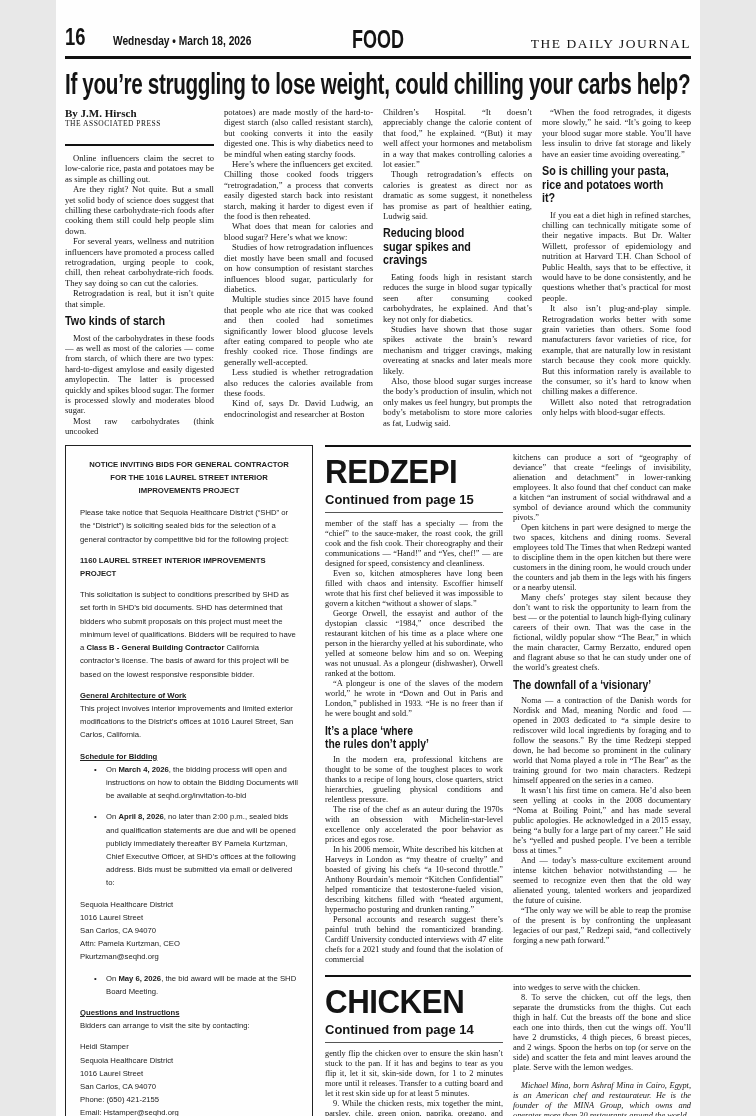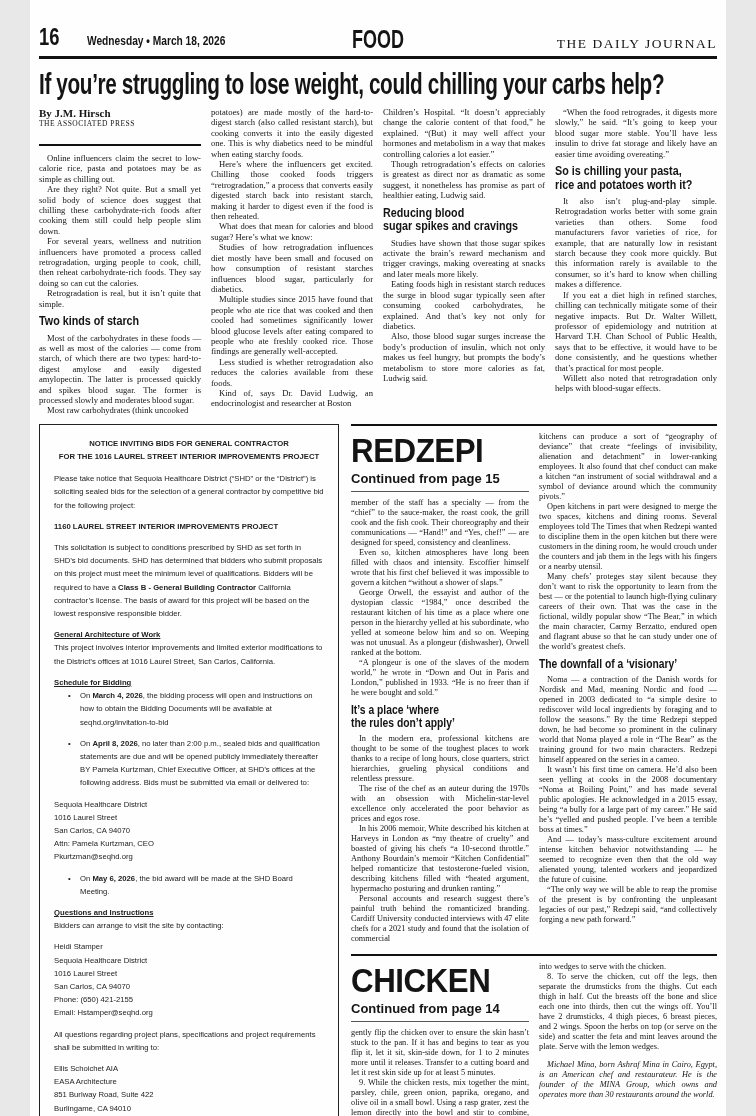--- a/index.html
+++ b/index.html
@@ -1,18 +1,18 @@
 <!DOCTYPE html>
 <html><head>
 <meta charset="utf-8">
 <style>
   * { margin:0; padding:0; box-sizing:border-box; }
   html,body { background:#e8e8e8; }
   .page {
-    position:relative; width:696px; height:1116px; margin:0 auto;
+    position:relative; width:644px; height:1116px; margin:0 auto;
     background:#fefefe; color:#141414; overflow:hidden;
     font-family:"Liberation Serif", serif;
     padding:24px 9px 0 9px;
   }
   
   .pheader { position:relative; height:30px; }
   .pnum { display:inline-block; font-family:"Liberation Sans",sans-serif; font-weight:bold;
           font-size:23px; transform:scaleX(0.8); transform-origin:0 100%; vertical-align:bottom; }
   .pdate { display:inline-block; font-family:"Liberation Sans",sans-serif; font-weight:bold;
            font-size:12px; transform:scaleX(0.85); transform-origin:0 100%; vertical-align:bottom;
@@ -101,30 +101,30 @@
       <p>Studies of how retrogradation influences diet mostly have been small and focused on how consumption of resistant starches influences blood sugar, particularly for diabetics.</p>
       <p>Multiple studies since 2015 have found that people who ate rice that was cooked and then cooled had sometimes significantly lower blood glucose levels after eating compared to people who ate freshly cooked rice. Those findings are generally well-accepted.</p>
       <p>Less studied is whether retrogradation also reduces the calories available from these foods.</p>
       <p>Kind of, says Dr. David Ludwig, an endocrinologist and researcher at Boston</p>
     </div>
     <div class="col">
       <p class="noind">Children’s Hospital. “It doesn’t appreciably change the calorie content of that food,” he explained. “(But) it may well affect your hormones and metabolism in a way that makes controlling calories a lot easier.”</p>
       <p>Though retrogradation’s effects on calories is greatest as direct nor as dramatic as some suggest, it nonetheless has promise as part of healthier eating, Ludwig said.</p>
       <div class="subhead">Reducing blood
 sugar spikes and cravings</div>
+      <p>Eating foods high in resistant starch reduces the surge in blood sugar typically seen after consuming cooked carbohydrates, he explained. And that’s key not only for diabetics.</p>
       <p>Studies have shown that those sugar spikes activate the brain’s reward mechanism and trigger cravings, making overeating at snacks and later meals more likely.</p>
-      <p>Eating foods high in resistant starch reduces the surge in blood sugar typically seen after consuming cooked carbohydrates, he explained. And that’s key not only for diabetics.</p>
       <p>Also, those blood sugar surges increase the body’s production of insulin, which not only makes us feel hungry, but prompts the body’s metabolism to store more calories as fat, Ludwig said.</p>
     </div>
     <div class="col">
       <p>“When the food retrogrades, it digests more slowly,” he said. “It’s going to keep your blood sugar more stable. You’ll have less insulin to drive fat storage and likely have an easier time avoiding overeating.”</p>
       <div class="subhead">So is chilling your pasta,
 rice and potatoes worth it?</div>
+      <p>If you eat a diet high in refined starches, chilling can technically mitigate some of their negative impacts. But Dr. Walter Willett, professor of epidemiology and nutrition at Harvard T.H. Chan School of Public Health, says that to be effective, it would have to be done consistently, and he questions whether that’s practical for most people.</p>
       <p>It also isn’t plug-and-play simple. Retrogradation works better with some grain varieties than others. Some food manufacturers favor varieties of rice, for example, that are naturally low in resistant starch because they cook more quickly. But this information rarely is available to the consumer, so it’s hard to know when chilling makes a difference.</p>
-      <p>If you eat a diet high in refined starches, chilling can technically mitigate some of their negative impacts. But Dr. Walter Willett, professor of epidemiology and nutrition at Harvard T.H. Chan School of Public Health, says that to be effective, it would have to be done consistently, and he questions whether that’s practical for most people.</p>
       <p>Willett also noted that retrogradation only helps with blood-sugar effects.</p>
     </div>
   </div>
 
   <div class="bottom">
 
     <div class="notice">
       <div class="ntitle">
         <div>NOTICE INVITING BIDS FOR GENERAL CONTRACTOR</div>
         <div>FOR THE 1016 LAUREL STREET INTERIOR IMPROVEMENTS PROJECT</div>

